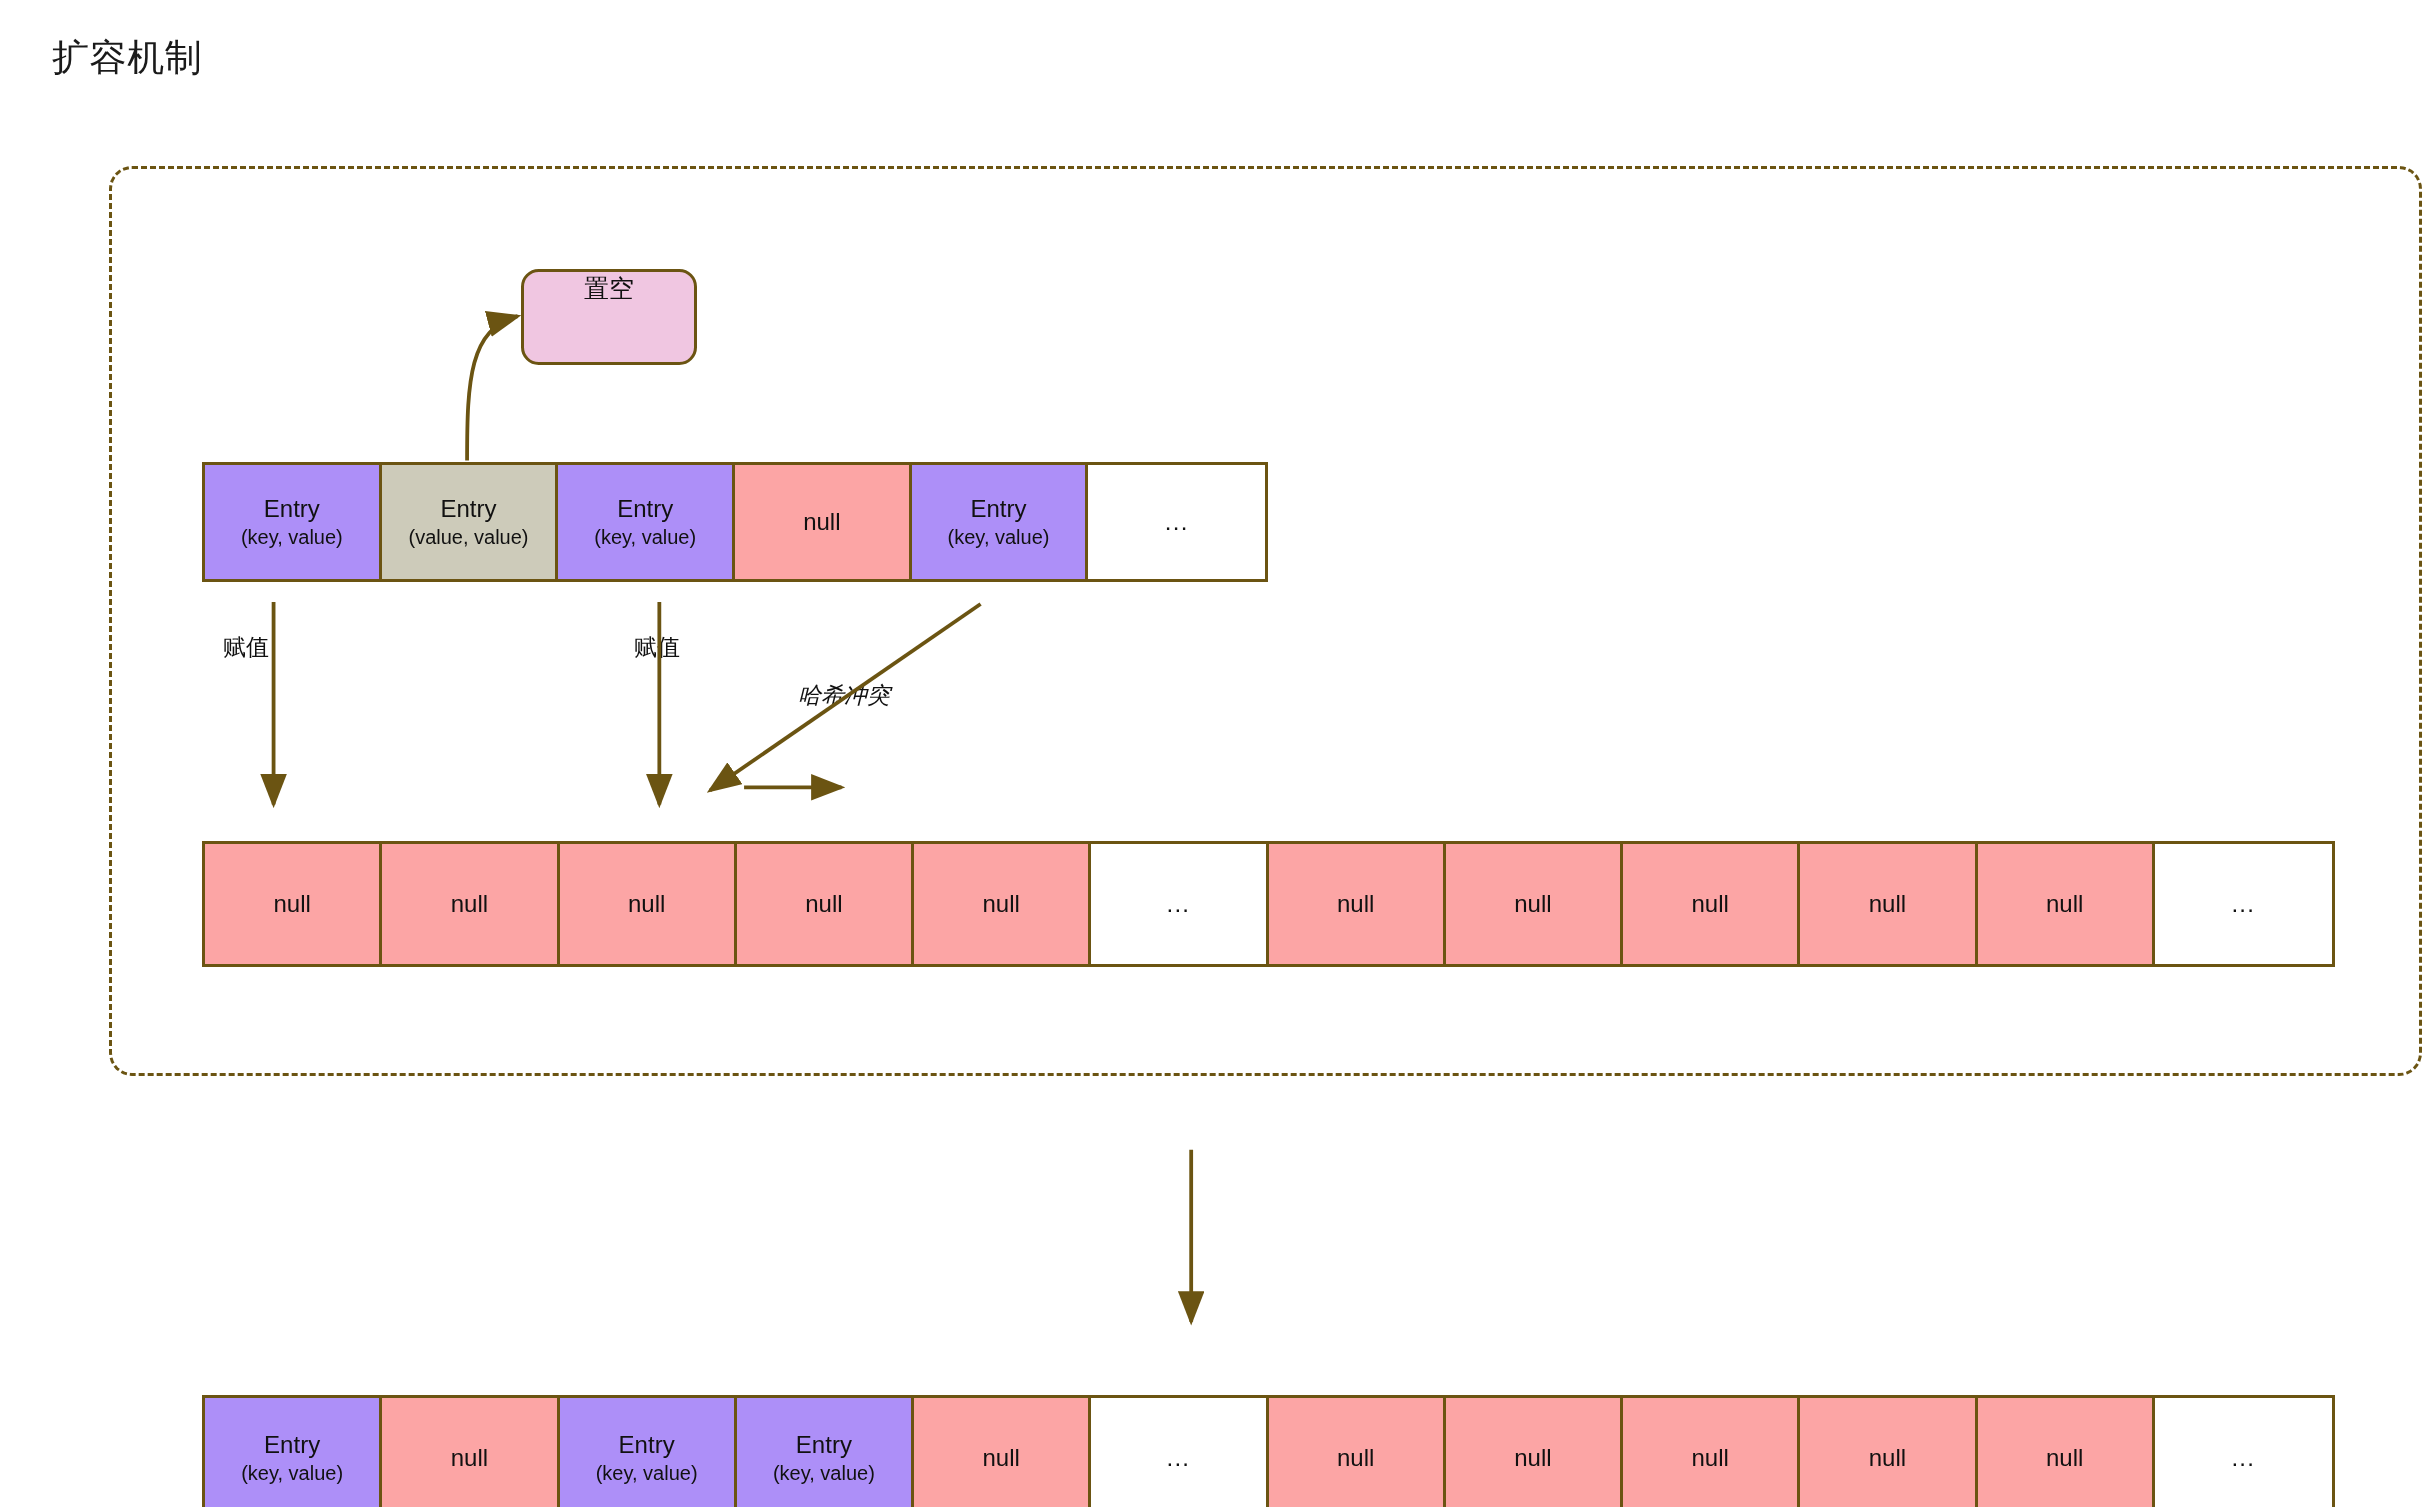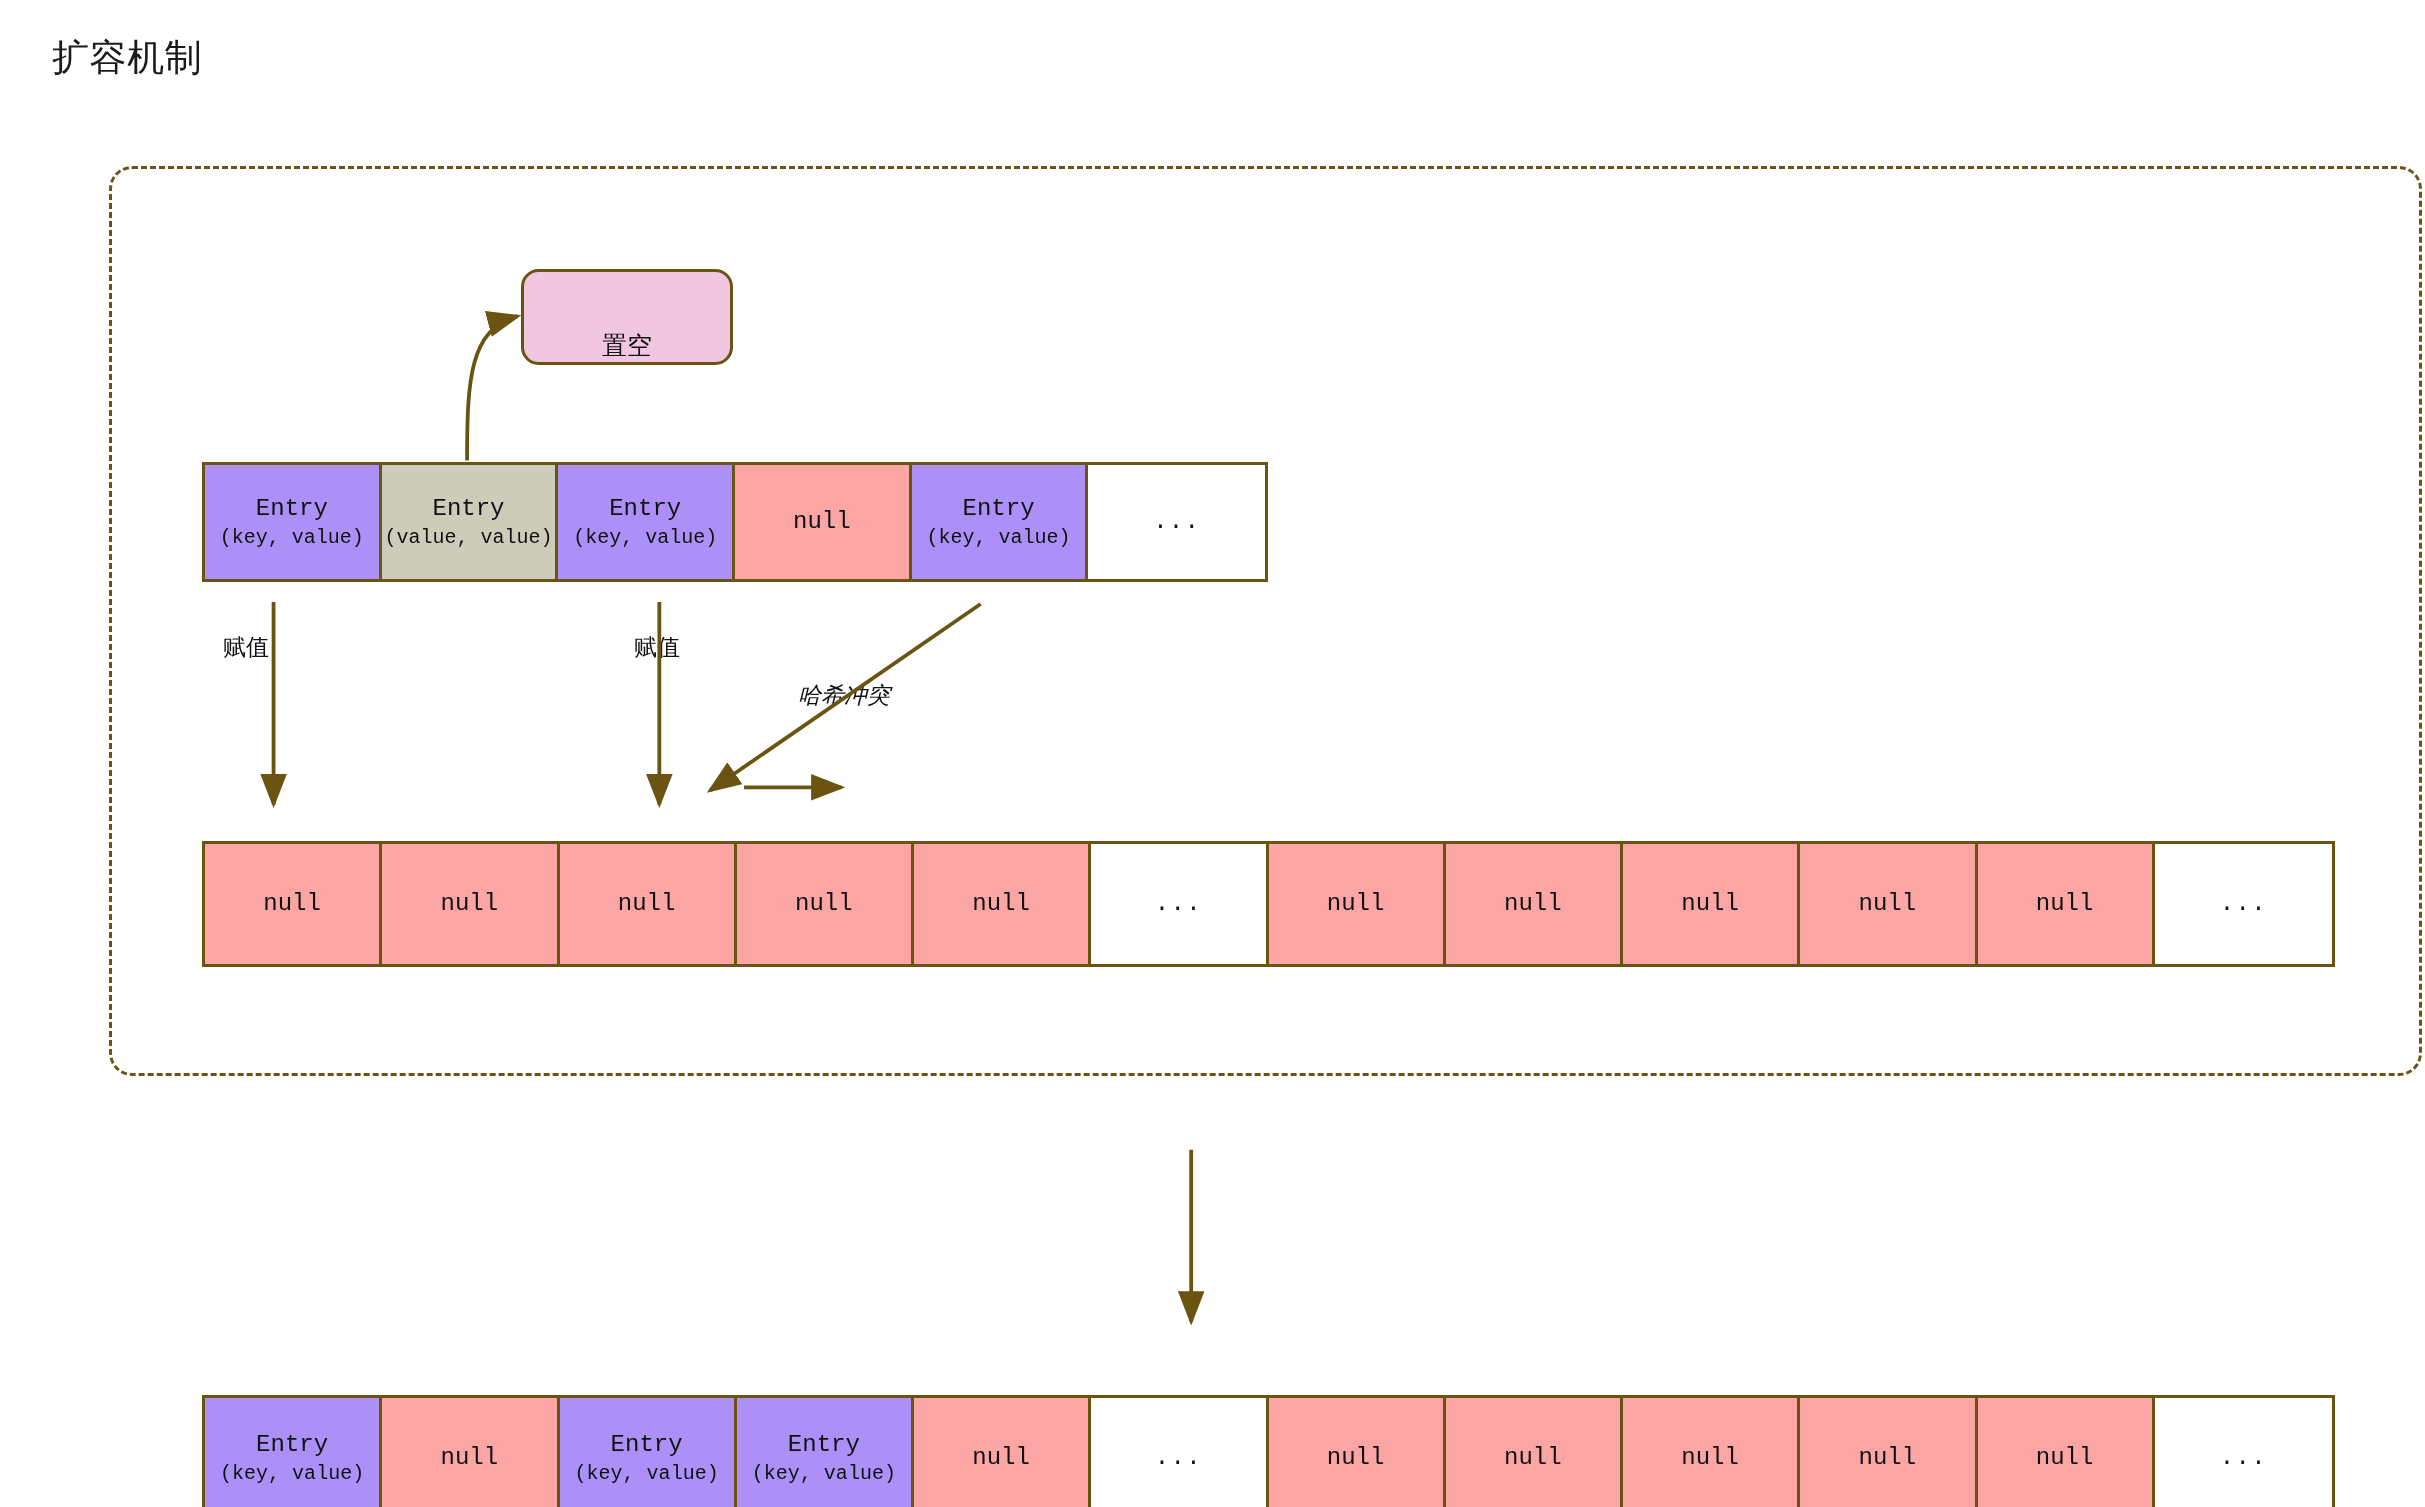--- a/index.html
+++ b/index.html
@@ -7,27 +7,27 @@
        font-family:"Liberation Sans","DejaVu Sans",sans-serif;color:#111111;}
 
   #page-title{position:absolute;left:52px;top:36px;font-size:37px;line-height:1.2;
               color:#1a1a1a;letter-spacing:0.6px;white-space:nowrap;}
 
   
   #dashed-group{position:absolute;left:109px;top:166px;width:2313px;height:910px;
                 border:3.8px dashed #6b5412;border-radius:23px;box-sizing:border-box;}
 
   
-  #zhikong-node{position:absolute;left:521px;top:269px;width:212px;height:96px;
+  #zhikong-node{position:absolute;left:521px;top:269px;width:176px;height:96px;
                 background:#f0c6e1;border:3.8px solid #6b5412;border-radius:17.7px;
-                box-sizing:border-box;display:flex;align-items:flex-end;justify-content:center;
+                box-sizing:border-box;display:flex;align-items:flex-start;justify-content:center;
                 font-size:25px;color:#111;}
 
   
-  .array{position:absolute;display:flex;border:3.2px solid #6b5412;box-sizing:border-box;font-family:Liberation Mono, monospace;}
+  .array{position:absolute;display:flex;border:3.2px solid #6b5412;box-sizing:border-box;}
   .cell{box-sizing:border-box;border-right:3.2px solid #6b5412;
         display:flex;flex-direction:column;align-items:center;justify-content:center;
         font-size:24px;line-height:1.28;color:#111;text-align:center;}
   .cell:last-child{border-right:none;}
   .cell .l2{font-size:20px;}
   .c-entry{background:#ad8ff8;}
   .c-entrynull{background:#cdcbba;}
   .c-null{background:#fca5a5;}
   .c-blank{background:#ffffff;}
   .dots{font-size:24px;letter-spacing:1.3px;}

